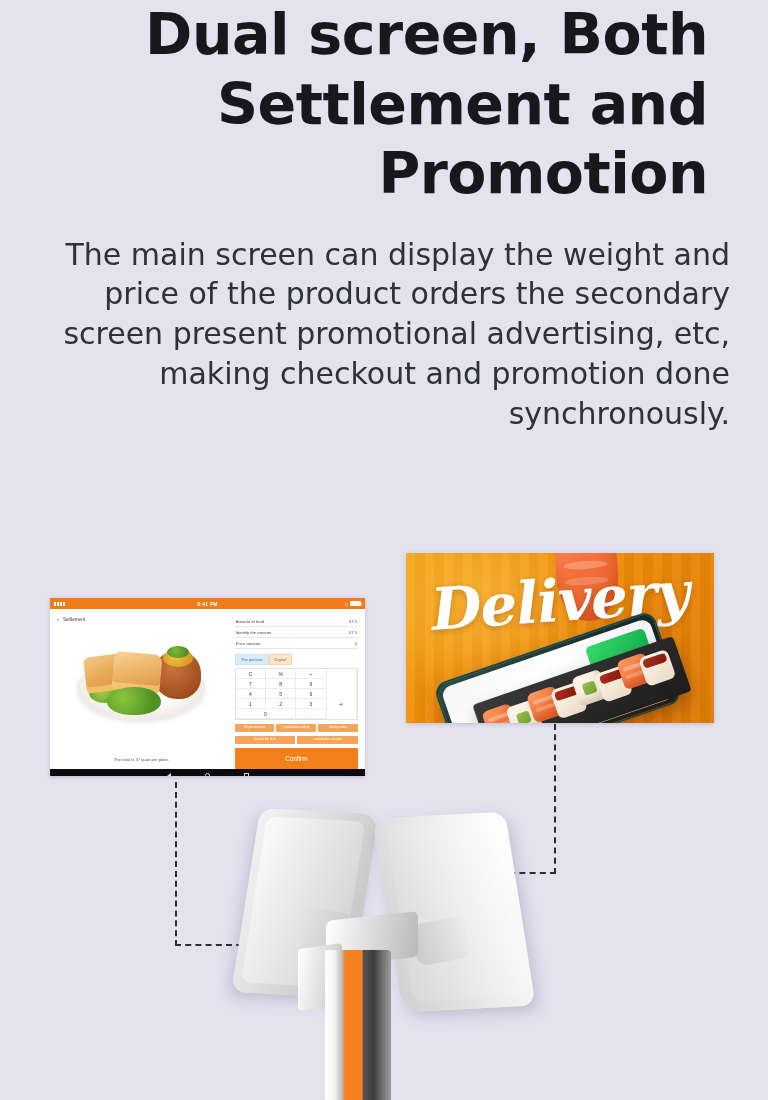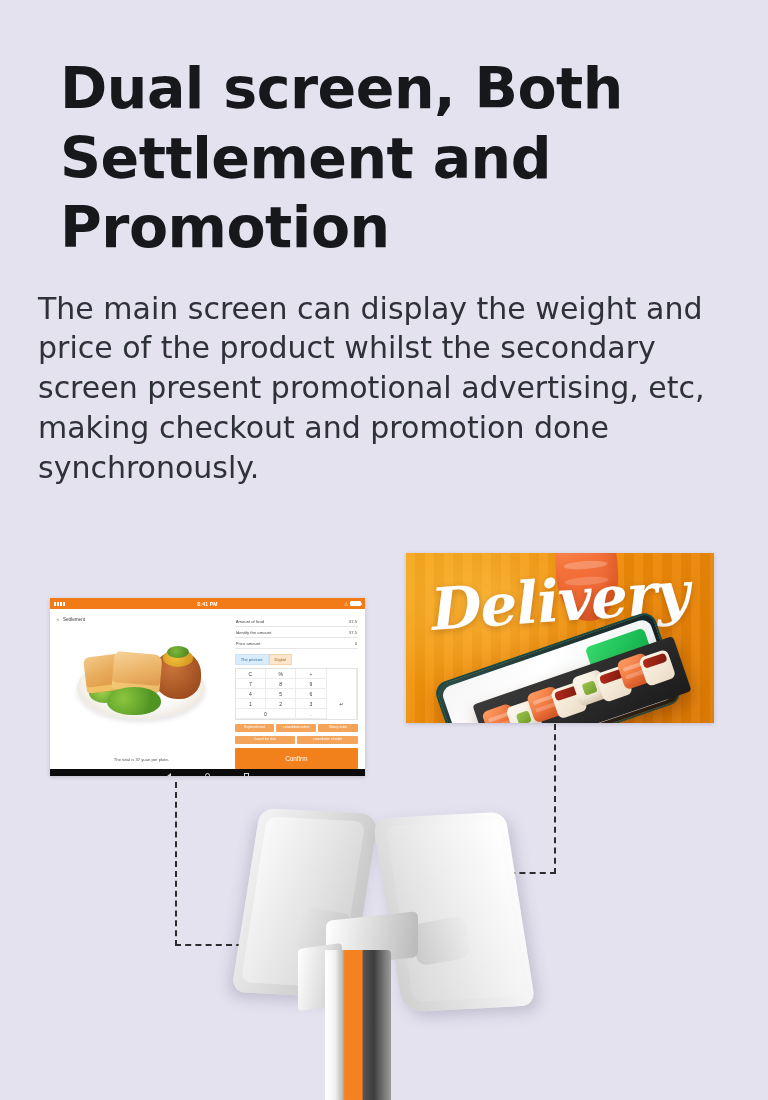--- a/index.html
+++ b/index.html
@@ -11,22 +11,21 @@
   }
 
   body {
     background: #e4e2ef;
     font-family: "Liberation Sans", sans-serif;
     position: relative;
   }
 
   
   .hero {
-    padding-top: 54px;
-    text-align: left;
+    text-align: right;
   }
 
   .hero-title {
     font-family: "DejaVu Sans", sans-serif;
     font-size: 57px;
     line-height: 1.22;
     font-weight: 700;
     color: #16181c;
     letter-spacing: -0.5px;
     padding: 0 60px;
@@ -476,21 +475,21 @@
     position: absolute; left: 272px; top: 160px;
     font-size: 7px; color: #c9c9c9; letter-spacing: 1px;
     transform: rotate(8deg);
   }
 </style>
 </head>
 <body>
 
 <section class="hero">
   <h1 class="hero-title">Dual screen, Both Settlement and Promotion</h1>
-  <p class="hero-sub">The main screen can display the weight and price of the product whilst the secondary screen present promotional advertising, etc, making checkout and promotion done synchronously.</p>
+  <p class="hero-sub">The main screen can display the weight and price of the product orders the secondary screen present promotional advertising, etc, making checkout and promotion done synchronously.</p>
 </section>
 
 <div class="connector conn-left-v"></div>
 <div class="connector conn-left-h"></div>
 <div class="connector conn-right-v"></div>
 <div class="connector conn-right-h"></div>
 
 <div class="tablet">
 
   <div class="t-statusbar">

